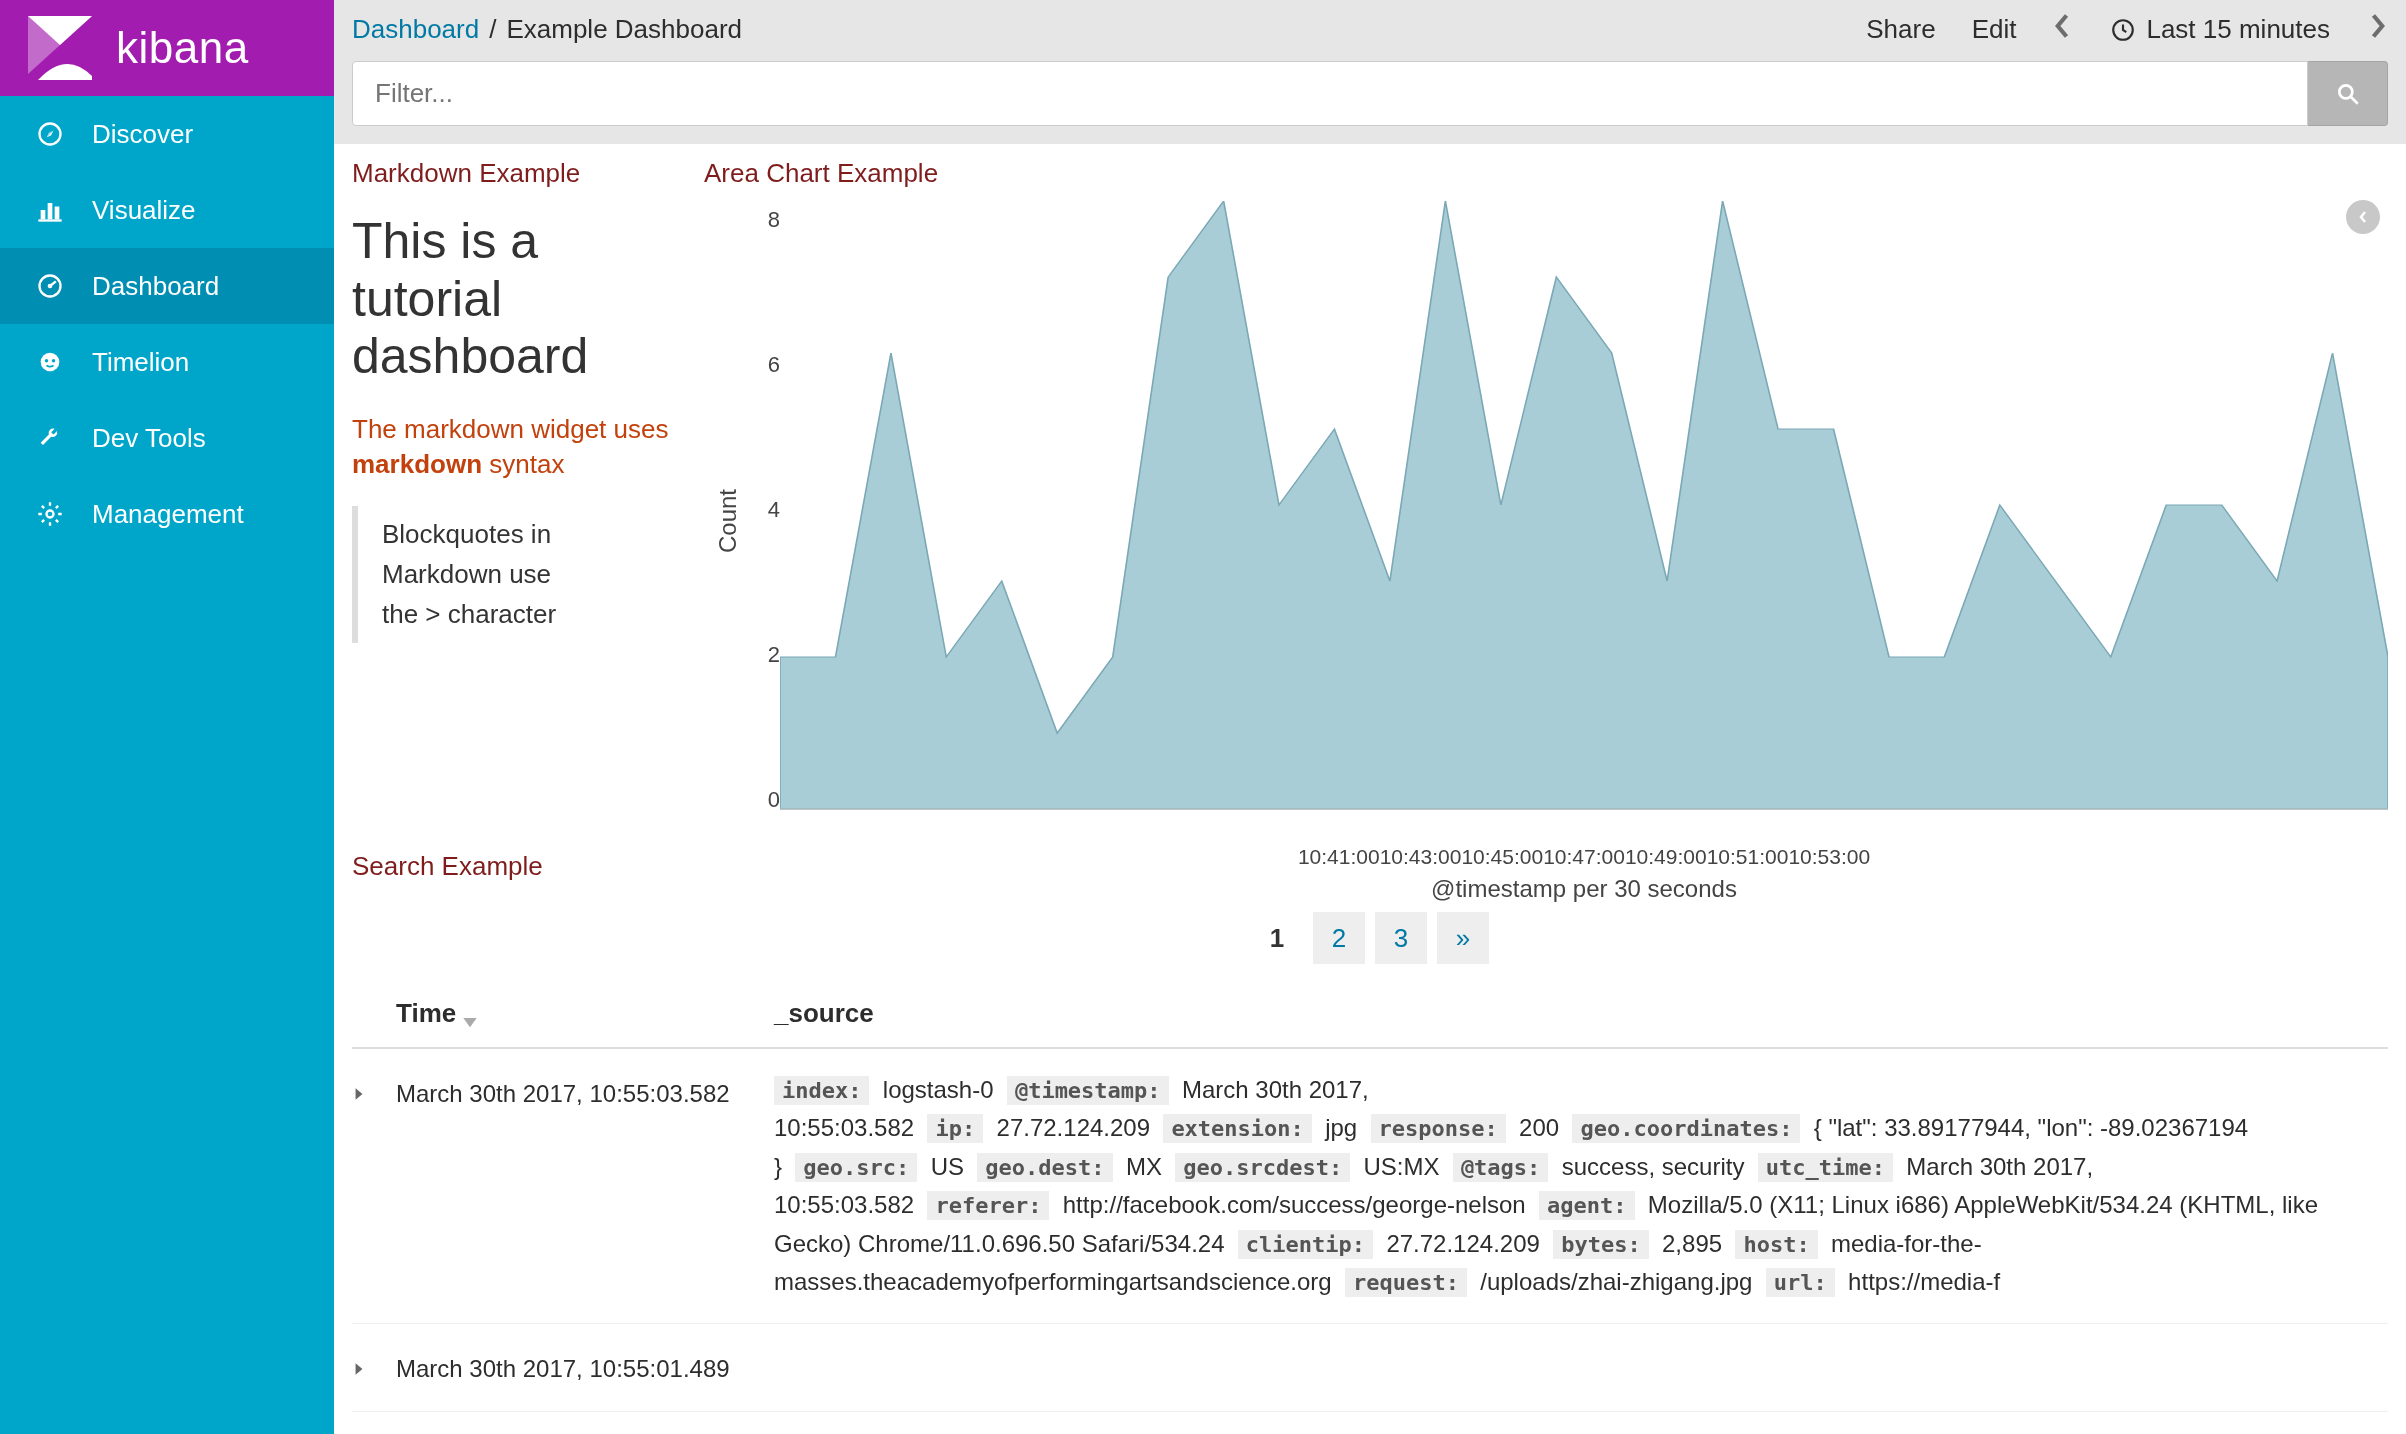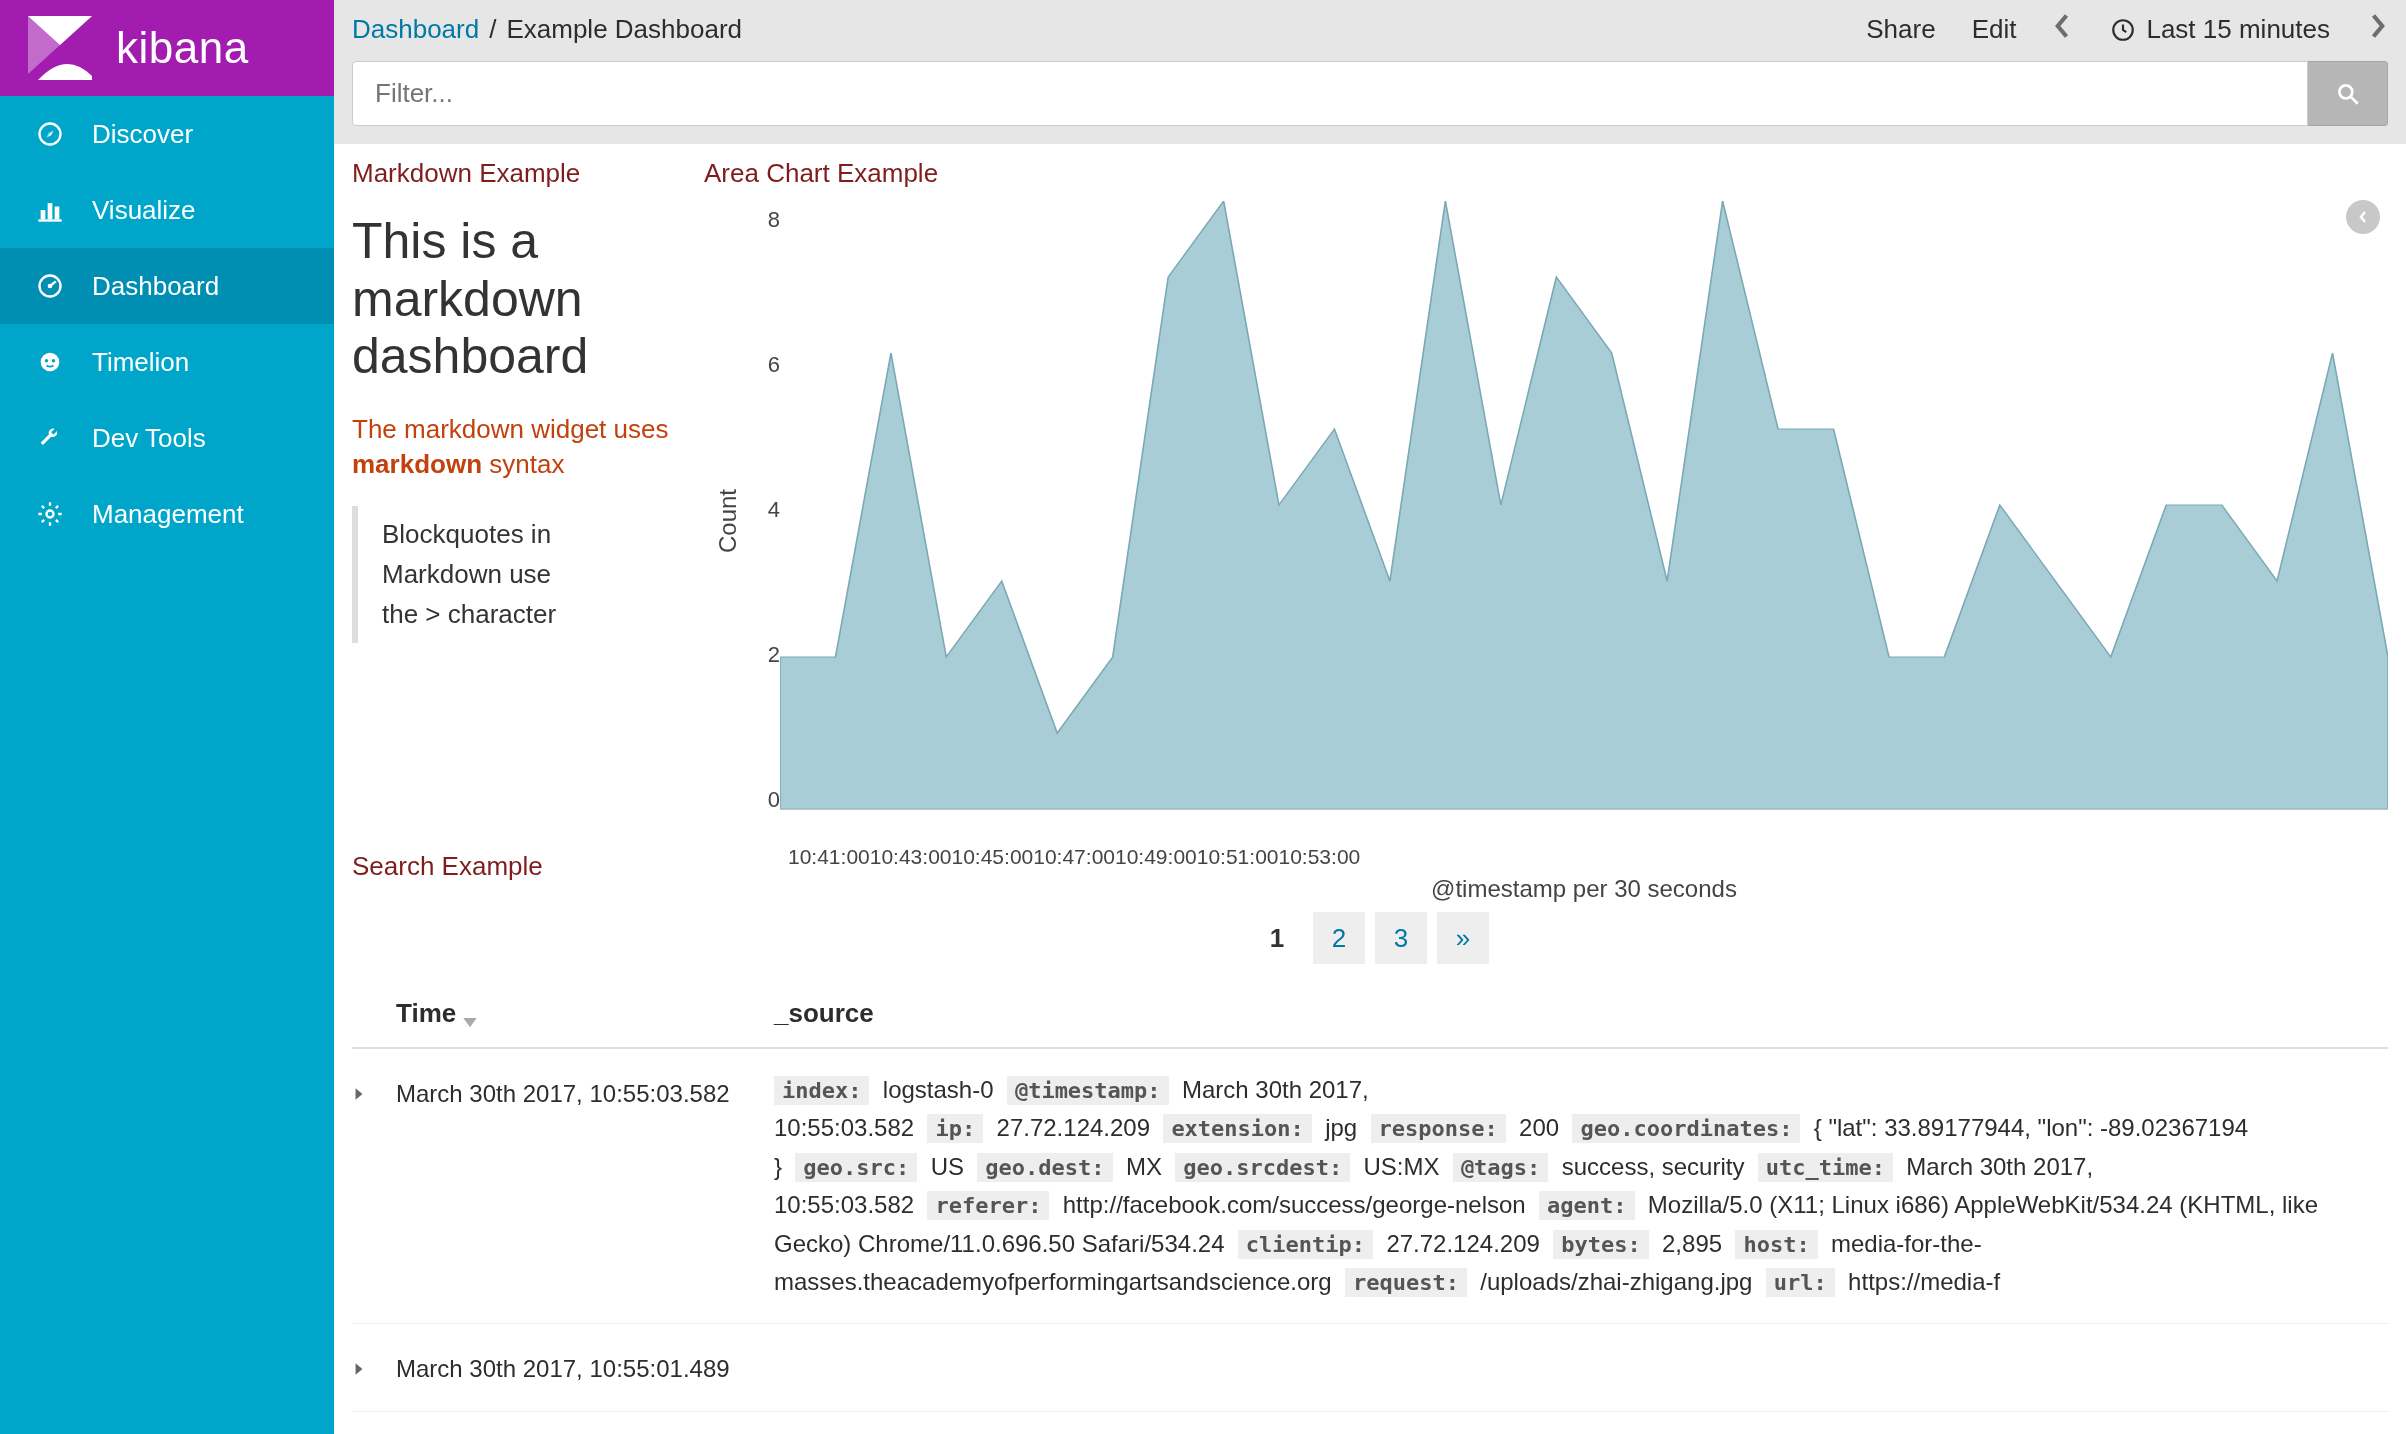--- a/index.html
+++ b/index.html
@@ -46,21 +46,21 @@
 .pager{display:flex;justify-content:center;gap:10px;margin:18px 0 24px 0}
 .pager .pg{width:52px;height:52px;display:flex;align-items:center;justify-content:center;background:#eee;font-size:26px;color:#0079a5;cursor:pointer}
 .pager .pg.active{background:#fff;color:#333;font-weight:700}
 .tbl-head{display:flex;border-bottom:2px solid #ddd;padding:10px 0 18px 44px;font-size:26px;font-weight:700}
 .th-time{width:378px;display:flex;align-items:flex-end;gap:6px}
 .tbl-row{display:flex;border-bottom:1px solid #eee;padding:22px 0 22px 0;font-size:24px;line-height:1.6}
 .tbl-row .caret{width:44px;color:#666;padding-top:4px}
 .tbl-row .time{width:378px;padding-top:4px}
 .tbl-row .src{flex:1;padding-right:14px;word-break:break-word}
 .kv-key{background:#eee;padding:2px 8px;font-family:ui-monospace,Menlo,monospace;font-size:22px;font-weight:700;color:#555}
-.area-xticks{display:flex;justify-content:flex-start;font-size:21px;color:#444;padding:0 8px}
+.area-xticks{display:flex;justify-content:center;font-size:21px;color:#444;padding:0 8px}
 </style>
 </head>
 <body>
 
 <div class="sidebar">
   <div class="logo">
     <div class="logo-mark">
       <svg viewBox="0 0 64 64">
           <polygon points="0,0 64,0 0,58" fill="#fff" opacity=".35"></polygon>
           <polygon points="0,0 64,0 32,29" fill="#fff"></polygon>
@@ -167,21 +167,21 @@
           </svg>
       </div>
     </div>
   </div>
 
   <div class="panels">
     <div class="row1">
 
       <div class="panel-md">
         <div class="panel-title">Markdown Example</div>
-        <div class="md-h1">This is a markdown dashboard</div>
+        <div class="md-h1">This is a tutorial dashboard</div>
         <div class="md-p">
           <span>The markdown widget uses </span><b>markdown</b><span> syntax</span>
         </div>
         <div class="md-bq">Blockquotes in Markdown use the &gt; character</div>
       </div>
 
 
       <div class="panel-area">
         <div class="panel-title">Area Chart Example</div>
         <div class="collapse-btn" style="right:8px">

